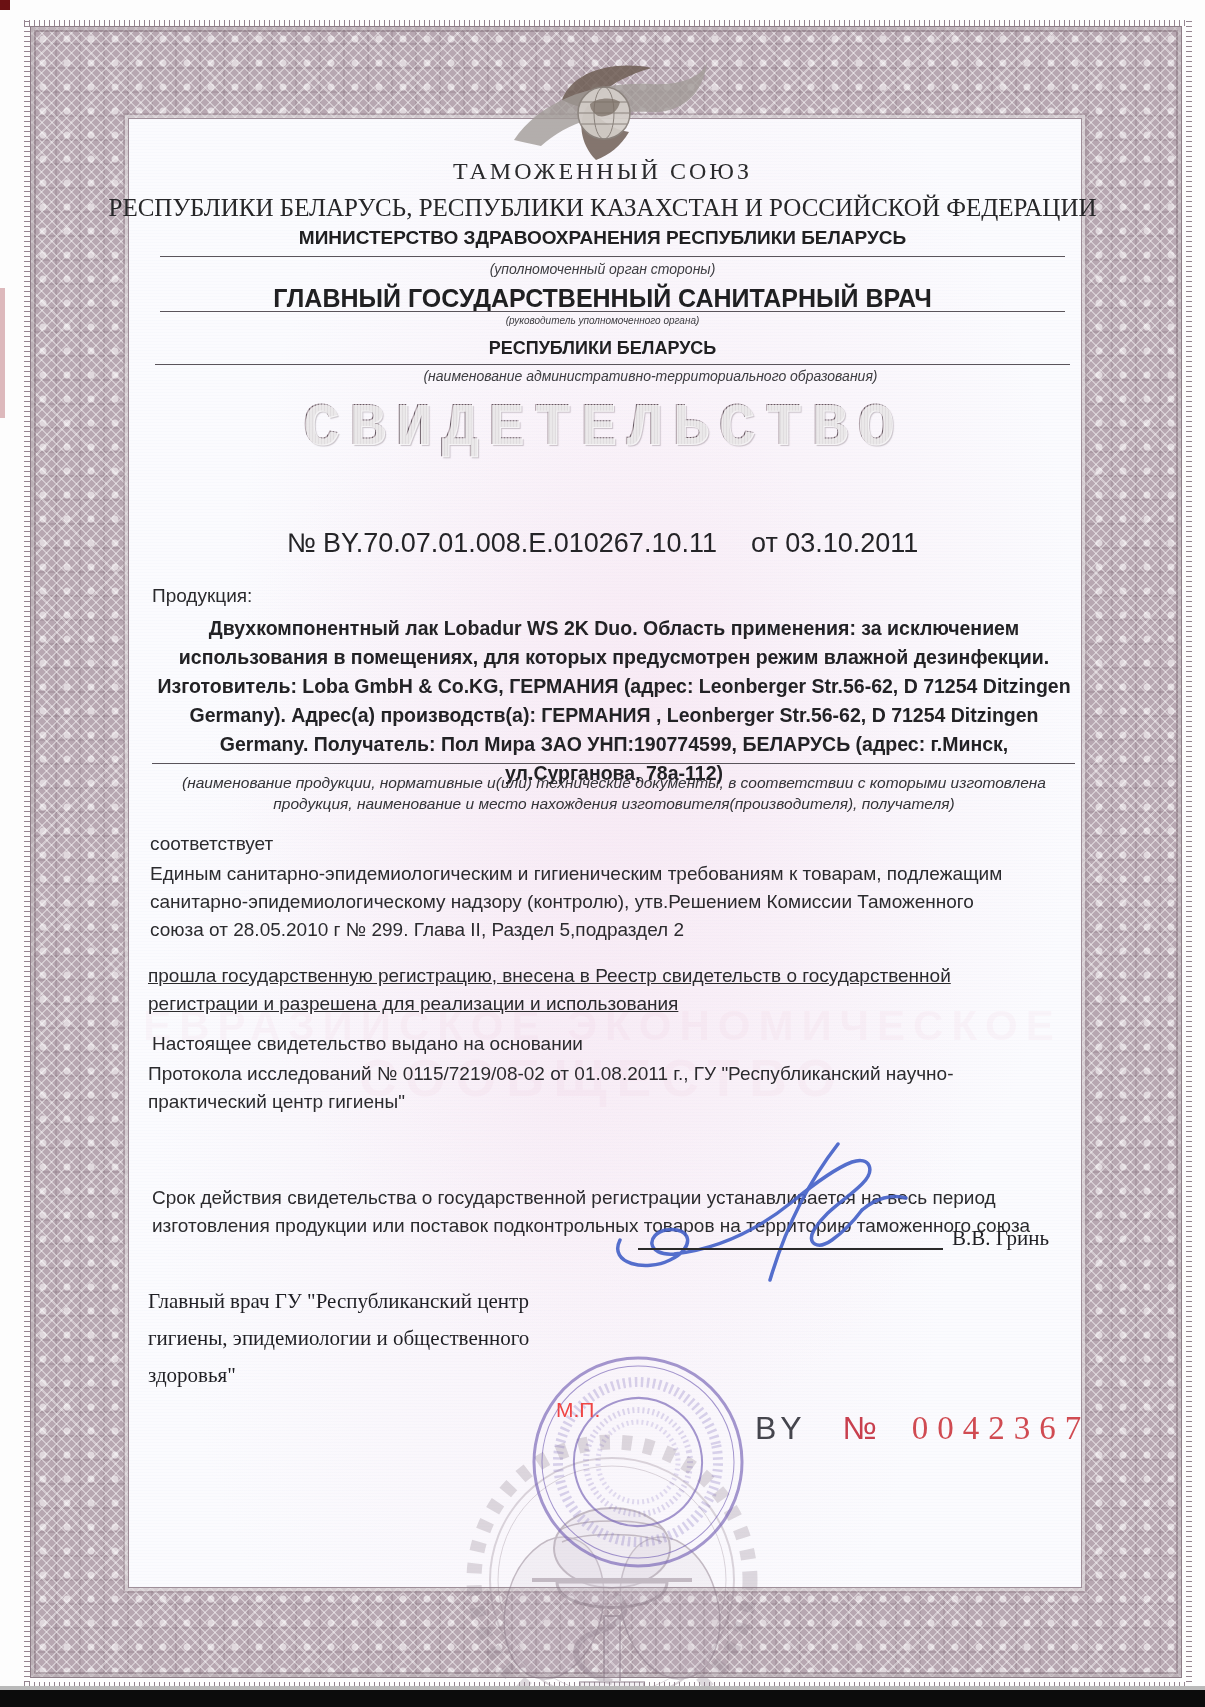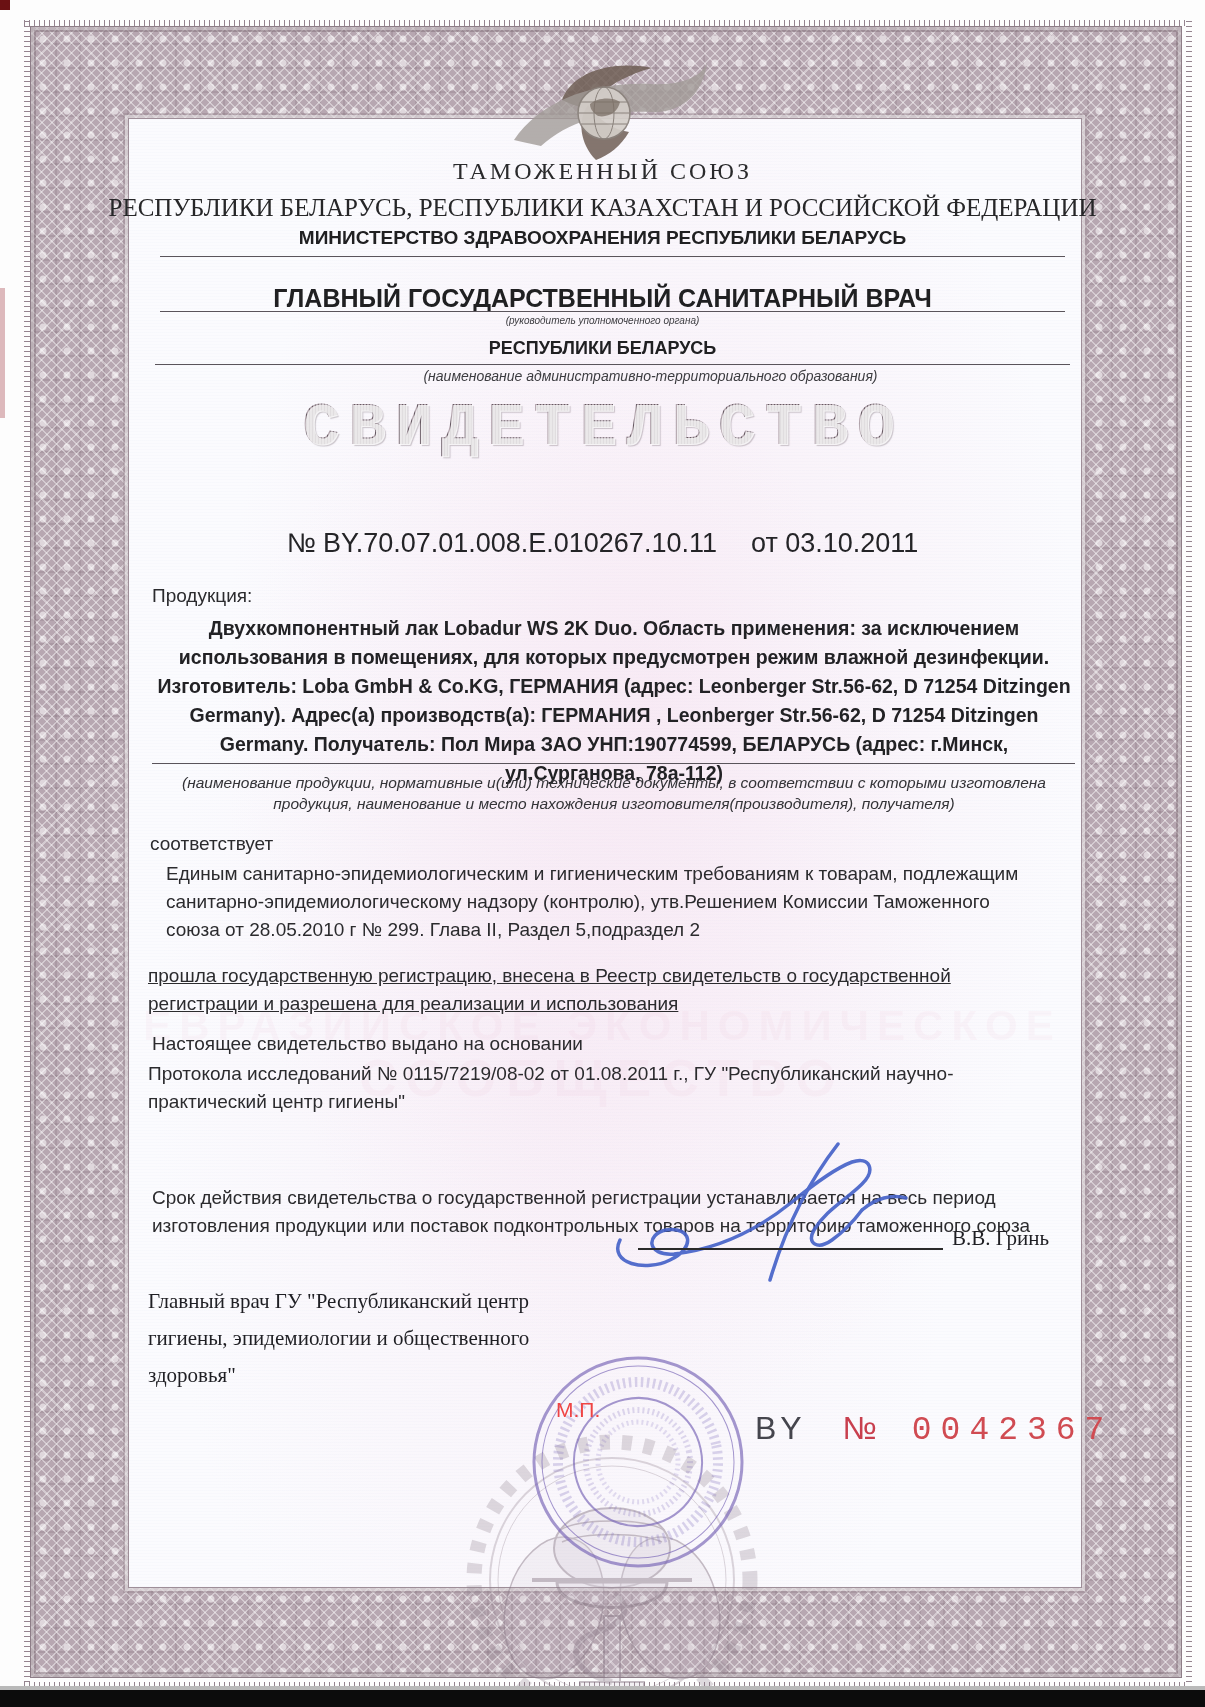--- a/index.html
+++ b/index.html
@@ -78,35 +78,35 @@
   }
   .t-sub{top:478px; font-size:34px; color:#333336;}
   .t-number{top:528px; font-size:27px; color:#242427;}
   .t-number .date-gap{display:inline-block; width:34px;}
 
   .t-prodlabel{left:152px; top:585px; font-size:19px;}
   .t-product{left:150px; top:614px; width:928px; font-size:19.5px; font-weight:bold; line-height:29px; text-align:center; color:#222225;}
   .rule4{top:763px; left:152px; width:923px;}
   .t-prodcap{left:150px; top:772px; width:928px; font-size:15.5px; line-height:21px; text-align:center; color:#333337;}
   .t-conflabel{left:150px; top:833px; font-size:19px;}
-  .t-conftext{left:166px; top:860px; width:880px; font-size:19px; line-height:28px;}
+  .t-conftext{left:150px; top:860px; width:880px; font-size:19px; line-height:28px;}
   .t-regtext{left:148px; top:962px; width:900px; font-size:19px; line-height:28px;text-decoration:underline;}
   .t-basislabel{left:152px; top:1033px; font-size:19px;}
   .t-basistext{left:148px; top:1060px; width:900px; font-size:19px; line-height:28px;}
   .t-validity{left:152px; top:1184px; width:880px; font-size:19px; line-height:28px;}
 
   .t-signer{left:148px; top:1283px; width:440px; font-size:21px; line-height:37px; color:#1f1f24;}
   .sig-line{top:1248px; left:638px; width:305px; height:1.5px; background:#2a2a2a;}
   .t-signername{left:952px; top:1226px; font-size:21px; color:#1f1f24;}
   .t-mp{left:556px; top:1398px; font-size:21px; color:#ef4444;}
 
   .serial{left:755px; top:1410px; font-size:32px; letter-spacing:2px;}
   .serial .cc{color:#45454d; letter-spacing:4px;}
   .serial .ns{color:#c83f4e; margin-left:26px;}
-  .serial .num{color:#d04b52; font-family:Liberation Mono, monospace; font-size:33px; letter-spacing:9px; margin-left:22px;}
+  .serial .num{color:#d04b52; font-family:Liberation Serif, serif; font-size:33px; letter-spacing:9px; margin-left:22px;}
 
   .watermark{left:0; width:1205px; text-align:center; color:#e492b6; pointer-events:none;}
   .wm1{top:872px; font-size:120px; font-weight:bold; letter-spacing:14px; opacity:.055;}
   .wm2{top:1002px; font-size:42px; font-weight:bold; letter-spacing:8px; opacity:.06;}
   .wm3{top:1048px; font-size:52px; font-weight:bold; letter-spacing:10px; opacity:.06;}
 
   .logo{position:absolute; left:500px; top:60px; width:210px; height:104px;}
   .rosette{position:absolute; left:462px; top:1430px; width:300px; height:300px; opacity:.5;}
   .stamp{position:absolute; left:528px; top:1352px; width:220px; height:220px; opacity:.68; transform:rotate(-12deg);}
   .signature{position:absolute; left:600px; top:1140px; width:330px; height:150px;}
@@ -135,20 +135,21 @@
     <line x1="78" y1="53" x2="130" y2="53" stroke="#8a827c" stroke-width="1"></line>
     <line x1="81" y1="42" x2="127" y2="42" stroke="#8a827c" stroke-width="1"></line>
     <line x1="81" y1="64" x2="127" y2="64" stroke="#8a827c" stroke-width="1"></line>
     <path d="M90,44 C96,38 112,36 120,42 C118,52 108,58 98,56 C92,52 90,48 90,44 Z" fill="#7b6f66" opacity="0.75"></path>
   </svg>
 
   <div class="abs center serif t-union">ТАМОЖЕННЫЙ СОЮЗ</div>
   <div class="abs center serif t-members">РЕСПУБЛИКИ БЕЛАРУСЬ, РЕСПУБЛИКИ КАЗАХСТАН И РОССИЙСКОЙ ФЕДЕРАЦИИ</div>
   <div class="abs center t-ministry">МИНИСТЕРСТВО ЗДРАВООХРАНЕНИЯ РЕСПУБЛИКИ БЕЛАРУСЬ</div>
   <div class="rule rule1"></div>
+  <div class="abs center italic t-cap1">(уполномоченный орган стороны)</div>
   <div class="abs center t-officer">ГЛАВНЫЙ ГОСУДАРСТВЕННЫЙ САНИТАРНЫЙ ВРАЧ</div>
   <div class="rule rule2"></div>
   <div class="abs center italic t-cap2">(руководитель уполномоченного органа)</div>
   <div class="abs center t-region">РЕСПУБЛИКИ БЕЛАРУСЬ</div>
   <div class="rule rule3"></div>
   <div class="abs center italic t-cap3">(наименование административно-территориального образования)</div>
 
   <div class="abs center t-main">СВИДЕТЕЛЬСТВО</div>
   <div class="abs center t-number">
     <span>№ BY.70.07.01.008.Е.010267.10.11</span><span class="date-gap"></span><span>от 03.10.2011</span>

